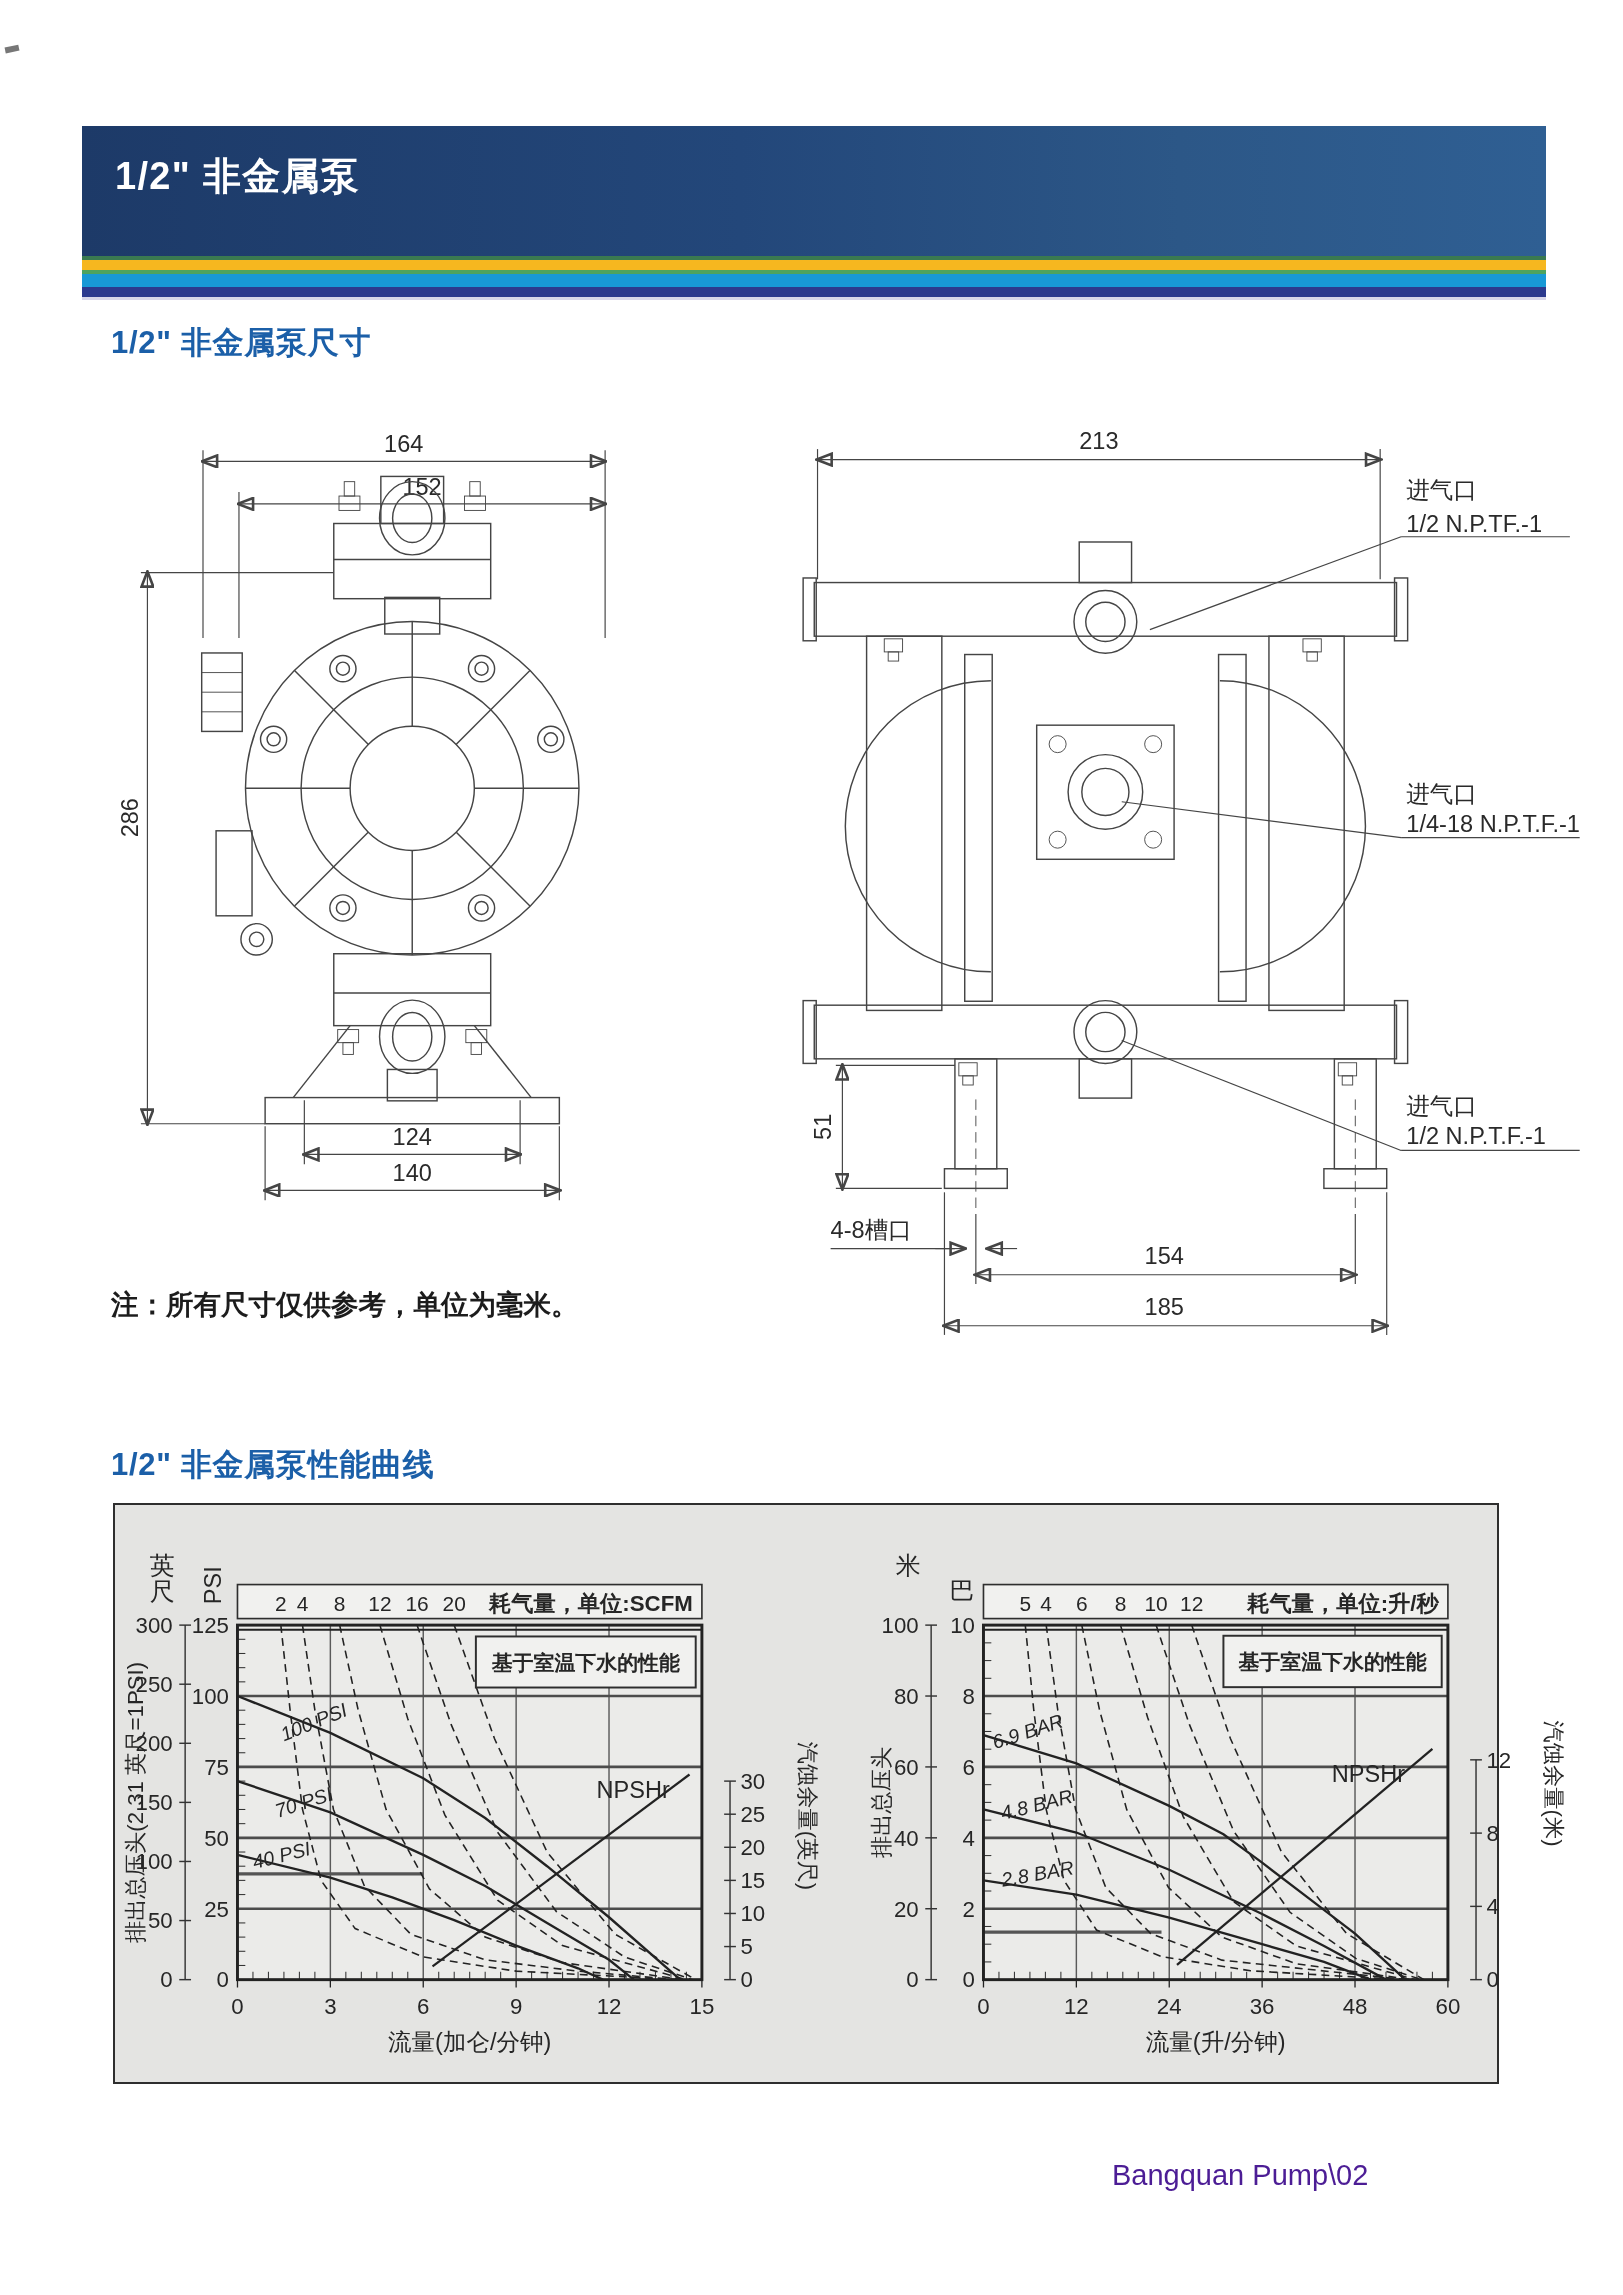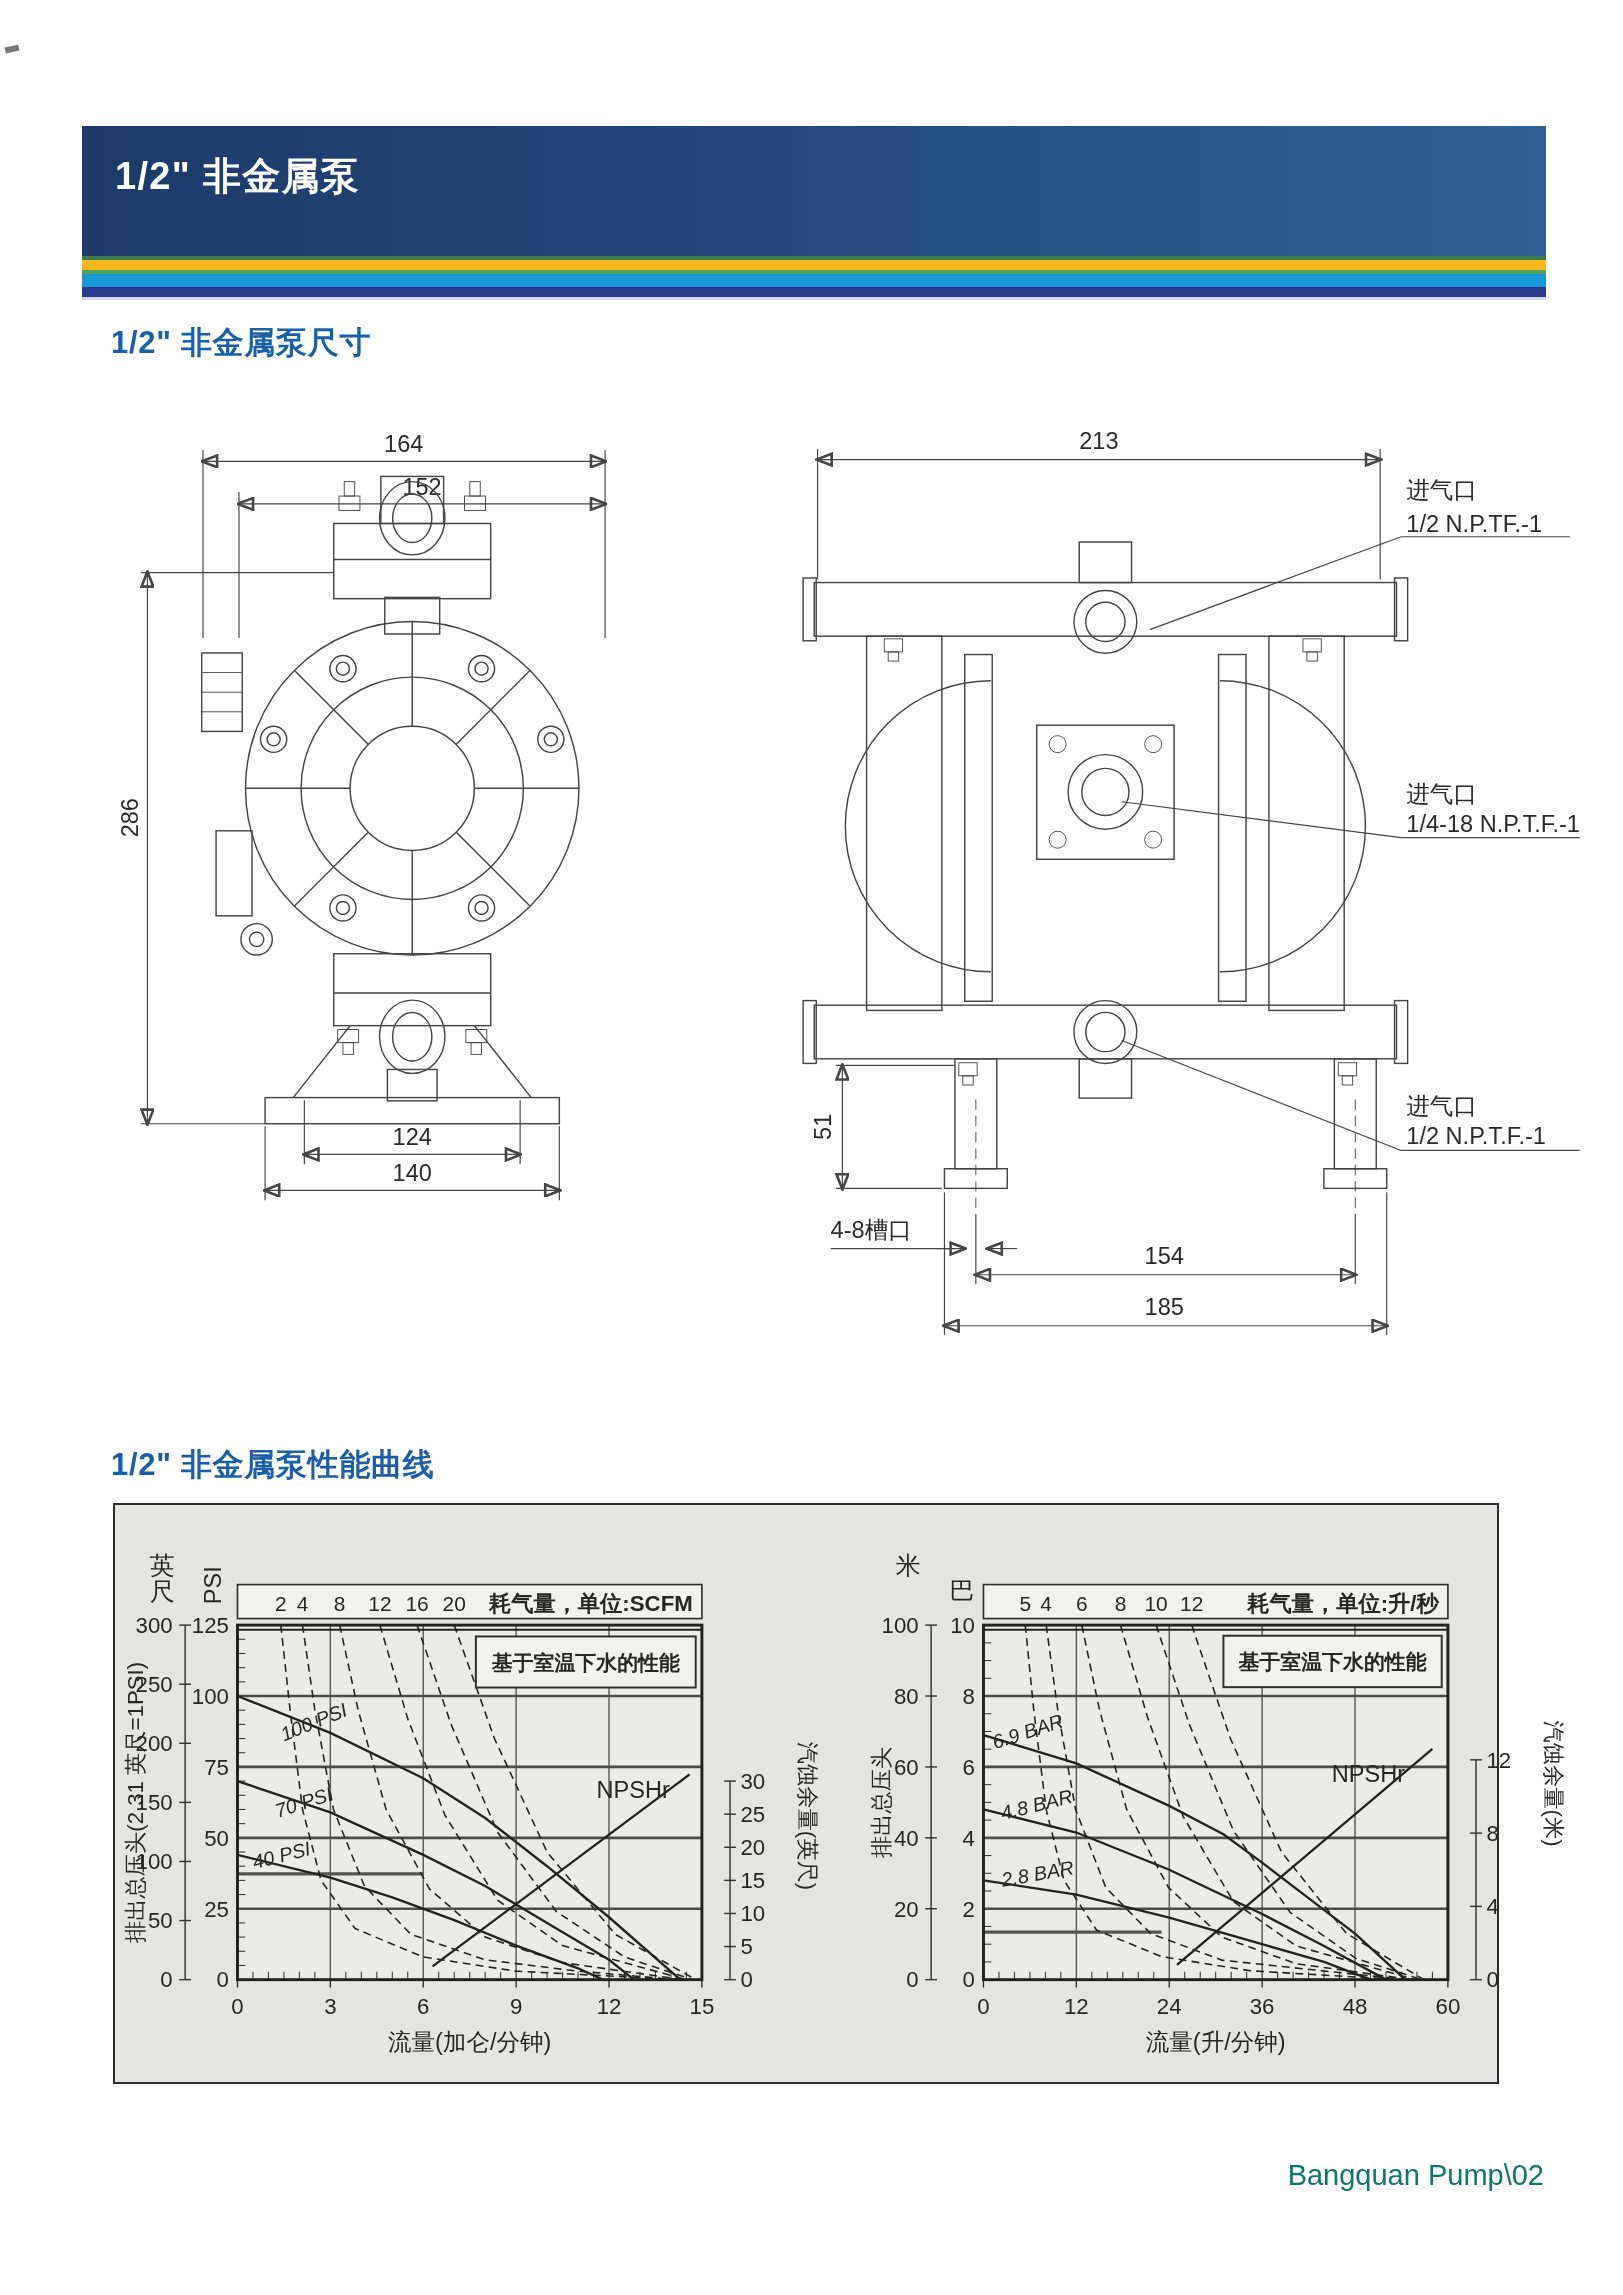--- a/index.html
+++ b/index.html
@@ -15,21 +15,21 @@
   #stripe-green2{top:270px;height:3.9px;background:#4ea35f;}
   #stripe-lblue{top:274px;height:13px;background:#1899d6;}
   #stripe-indigo{top:287px;height:9.8px;background:#2c3a8e;}
   #stripe-lav{top:297px;height:3.3px;background:#d8d7ea;}
   #artifact{left:5.2px;top:46px;width:14.4px;height:5.9px;background:#555;transform:rotate(-12deg);opacity:.8;}
   .section-title{color:#1b5fa8;font-size:31px;font-weight:bold;letter-spacing:0.7px;}
   #sec1{left:111px;top:322px;}
   #note{left:111px;top:1287px;color:#1c1c1c;font-size:27.5px;font-weight:bold;}
   #sec2{left:111px;top:1444px;}
   #panel{left:113px;top:1503px;width:1386px;height:581px;background:#e4e4e2;border:2.6px solid #2e2e2e;box-sizing:border-box;}
-  #footer{left:1112px;top:2159px;width:432px;text-align:right;color:#0f766e;font-size:29px;}
+  #footer{left:1112px;top:2159px;width:432px;text-align:left;color:#4c1d95;font-size:29px;}
   svg{position:absolute;overflow:visible;}
   svg text{fill:#262626;}
   .dwg line,.dwg rect,.dwg circle,.dwg ellipse,.dwg path,.dwg polyline{stroke:#454545;fill:none;stroke-width:2.2px;}
   .dwg text{font-size:36px;fill:#2a2a2a;stroke:none;}
   .dwg .dim{stroke-width:1.8px;}
   .dwg .thin{stroke-width:1.4px;}
 </style>
 </head>
 <body>
 
@@ -240,20 +240,21 @@
       <text x="650" y="1292" text-anchor="middle">154</text>
     </g>
     <g>
       <line class="dim" x1="314" y1="1182" x2="314" y2="1400"></line>
       <line class="dim" x1="990" y1="1182" x2="990" y2="1400"></line>
       <line class="dim" x1="314" y1="1386" x2="990" y2="1386" marker-start="url(#as)" marker-end="url(#ae)"></line>
       <text x="650" y="1370" text-anchor="middle">185</text>
     </g>
   </svg>
 
+  <div id="note" class="abs">注：所有尺寸仅供参考，单位为毫米。</div>
 
   <div id="sec2" class="abs section-title">1/2" 非金属泵性能曲线</div>
 
   <div id="panel" class="abs">
     <svg id="chart-left" style="left:7.9px;top:22px" width="713" height="556" viewBox="0 0 1090 850">
         <g>
           <rect x="175" y="150" width="710" height="542" fill="#ebebe9"></rect>
           <rect x="175" y="88" width="710" height="52" fill="#f1f1ef" stroke="#2e2e2e" stroke-width="2.5"></rect>
           <text fill="#262626" font-size="32" x="241.26666666666665" y="128" text-anchor="middle">2</text>
           <text fill="#262626" font-size="32" x="274.4" y="128" text-anchor="middle">4</text>

